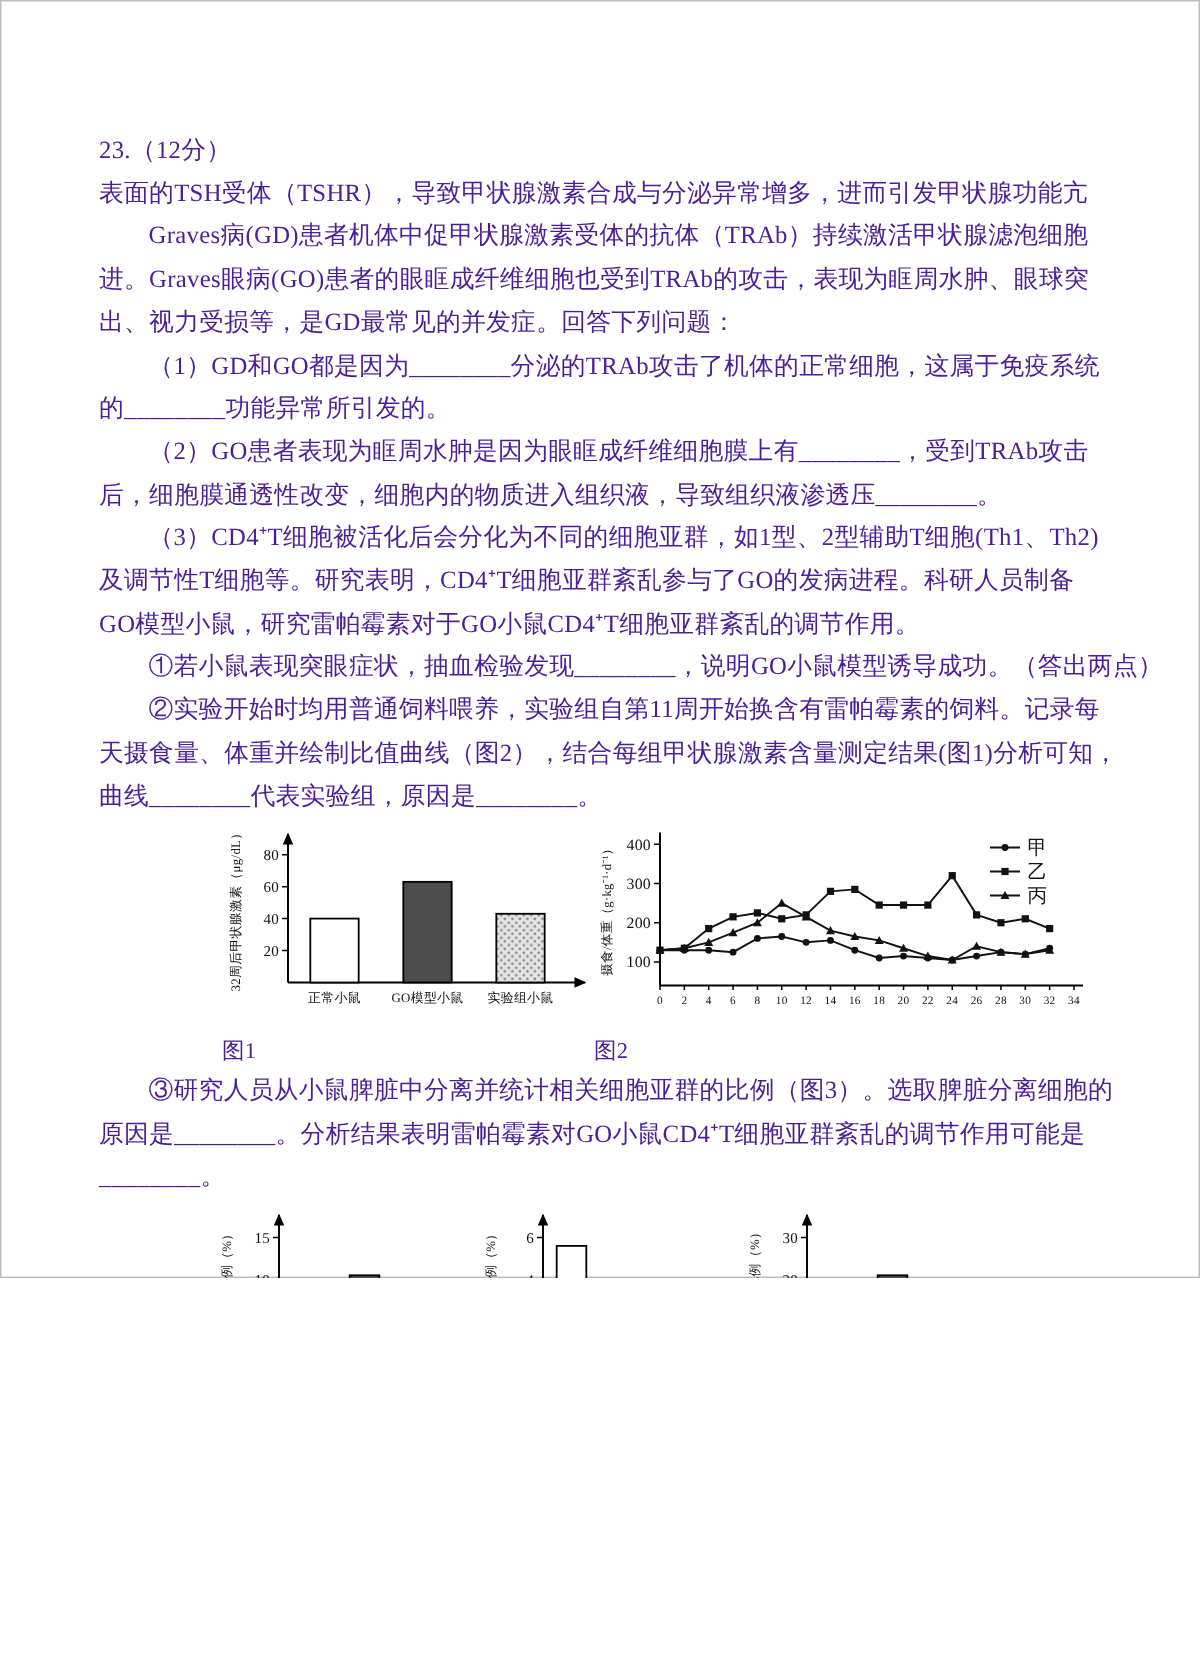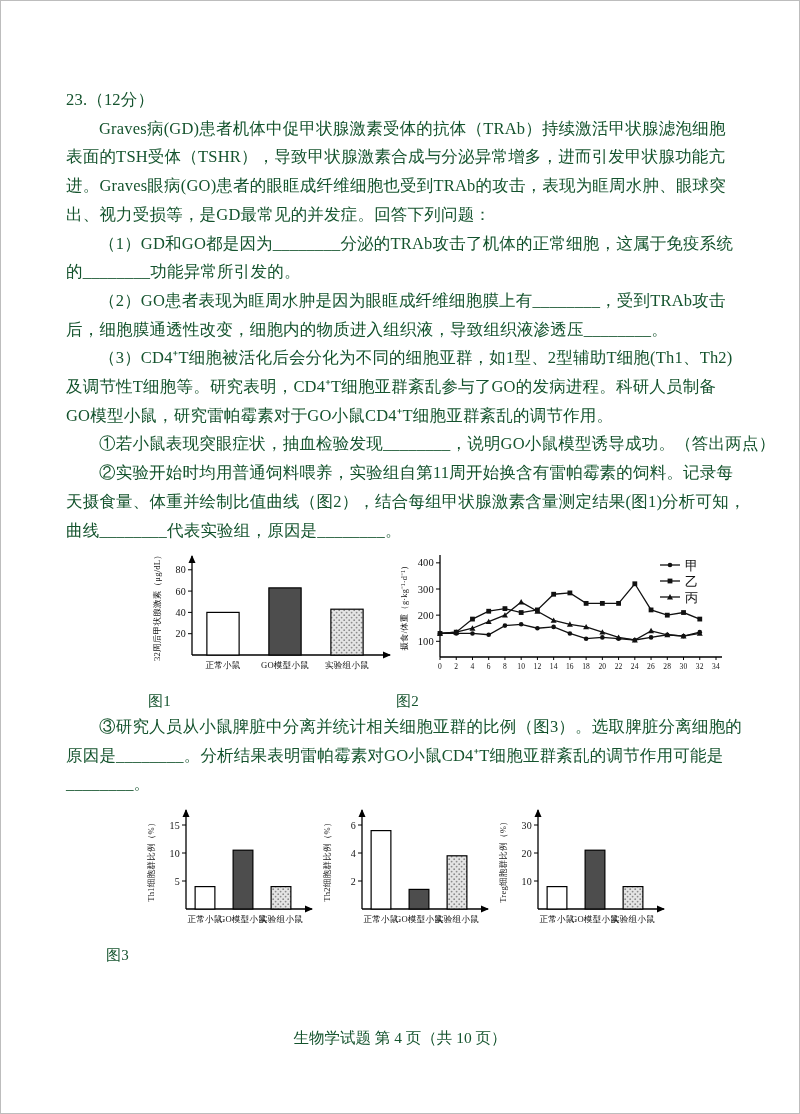--- a/index.html
+++ b/index.html
@@ -1,18 +1,18 @@
 <!DOCTYPE html>
 <html><head>
 <meta charset="utf-8">
 <style>
   html,body{margin:0;padding:0;background:#fff;}
   .page{
-    position:relative;width:800px;height:1114px;background:#fff;
-    font-family:"Liberation Serif", serif;color:#14532d;overflow:hidden;
+    position:relative;width:800px;height:852px;background:#fff;
+    font-family:"Liberation Serif", serif;color:#4c1d95;overflow:hidden;
     box-shadow:inset 0 0 0 1px #bdbdbd;
   }
   .content{position:absolute;left:66px;top:86px;width:674px;
     font-size:16.5px;line-height:28.7px;letter-spacing:0.2px;}
   .line{white-space:nowrap;}
   .ind{text-indent:33px;}
   .qnum{font-size:16.5px;}
   .figrow{display:flex;align-items:flex-start;margin:4px 0 2px 82px;}
   .figrow3{display:flex;align-items:flex-start;margin:4px 0 0 76px;}
   figure{margin:0;}
@@ -20,22 +20,22 @@
   .fig3caption{text-align:left;font-size:15px;line-height:20px;width:560px;margin-left:40px;}
   .footer{position:absolute;left:0;top:1028px;width:100%;text-align:center;font-size:15.5px;}
 </style>
 </head>
 <body>
 
 <div class="page">
   <div class="content">
     <div class="line qnum">23.（12分）</div>
 
+    <div class="line">表面的TSH受体（TSHR），导致甲状腺激素合成与分泌异常增多，进而引发甲状腺功能亢</div>
     <div class="line ind">Graves病(GD)患者机体中促甲状腺激素受体的抗体（TRAb）持续激活甲状腺滤泡细胞</div>
-    <div class="line">表面的TSH受体（TSHR），导致甲状腺激素合成与分泌异常增多，进而引发甲状腺功能亢</div>
     <div class="line">进。Graves眼病(GO)患者的眼眶成纤维细胞也受到TRAb的攻击，表现为眶周水肿、眼球突</div>
     <div class="line">出、视力受损等，是GD最常见的并发症。回答下列问题：</div>
 
     <div class="line ind">（1）GD和GO都是因为________分泌的TRAb攻击了机体的正常细胞，这属于免疫系统</div>
     <div class="line">的________功能异常所引发的。</div>
 
     <div class="line ind">（2）GO患者表现为眶周水肿是因为眼眶成纤维细胞膜上有________，受到TRAb攻击</div>
     <div class="line">后，细胞膜通透性改变，细胞内的物质进入组织液，导致组织液渗透压________。</div>
 
     <div class="line ind">（3）CD4⁺T细胞被活化后会分化为不同的细胞亚群，如1型、2型辅助T细胞(Th1、Th2)</div>

